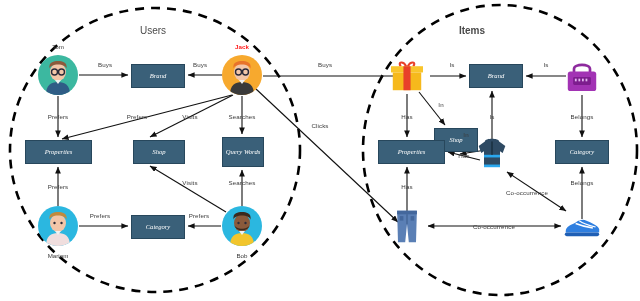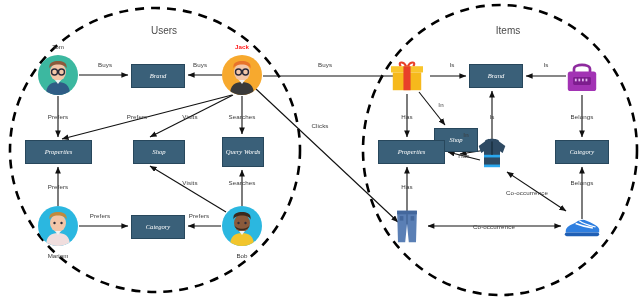--- a/index.html
+++ b/index.html
@@ -59,22 +59,22 @@
         <line x1="480" y1="160" x2="448" y2="152" stroke="#111111" stroke-width="1.1" marker-end="url(#ah)"></line>
         <line x1="582" y1="95" x2="582" y2="137" stroke="#111111" stroke-width="1.1" marker-end="url(#ah)"></line>
         <line x1="582" y1="219" x2="582" y2="167" stroke="#111111" stroke-width="1.1" marker-end="url(#ah)"></line>
         <line x1="407" y1="212" x2="407" y2="167" stroke="#111111" stroke-width="1.1" marker-end="url(#ah)"></line>
         <line x1="507" y1="172" x2="566" y2="211" stroke="#111111" stroke-width="1.1" marker-end="url(#ah)" marker-start="url(#ahs)"></line>
         <line x1="428" y1="226" x2="561" y2="226" stroke="#111111" stroke-width="1.1" marker-end="url(#ah)" marker-start="url(#ahs)"></line>
       </g>
   </svg>
 
   <div id="group-titles">
-      <div class="group-title" style="left: 164px; top: 30px; text-align: center;">Users</div>
-      <div class="group-title" style="left: 508px; top: 30px;">Items</div>
+      <div class="group-title" style="left: 153px; top: 30px; text-align: center;">Users</div>
+      <div class="group-title" style="left: 472px; top: 30px; font-weight: bold;">Items</div>
     </div>
   <div id="nodes-boxes">
       <div class="node-box" style="left: 131px; top: 64px; width: 54px; height: 24px;">
         <span>Brand</span>
       </div>
       <div class="node-box" style="left: 25px; top: 140px; width: 67px; height: 24px;">
         <span>Properties</span>
       </div>
       <div class="node-box" style="left: 133px; top: 140px; width: 52px; height: 24px;">
         <span>Shop</span>

